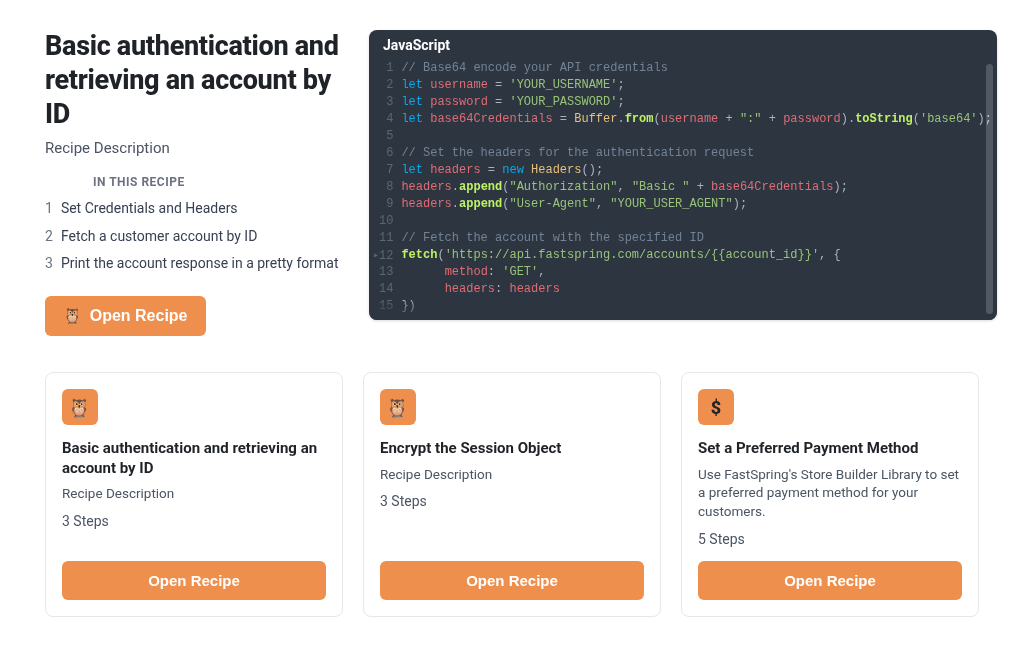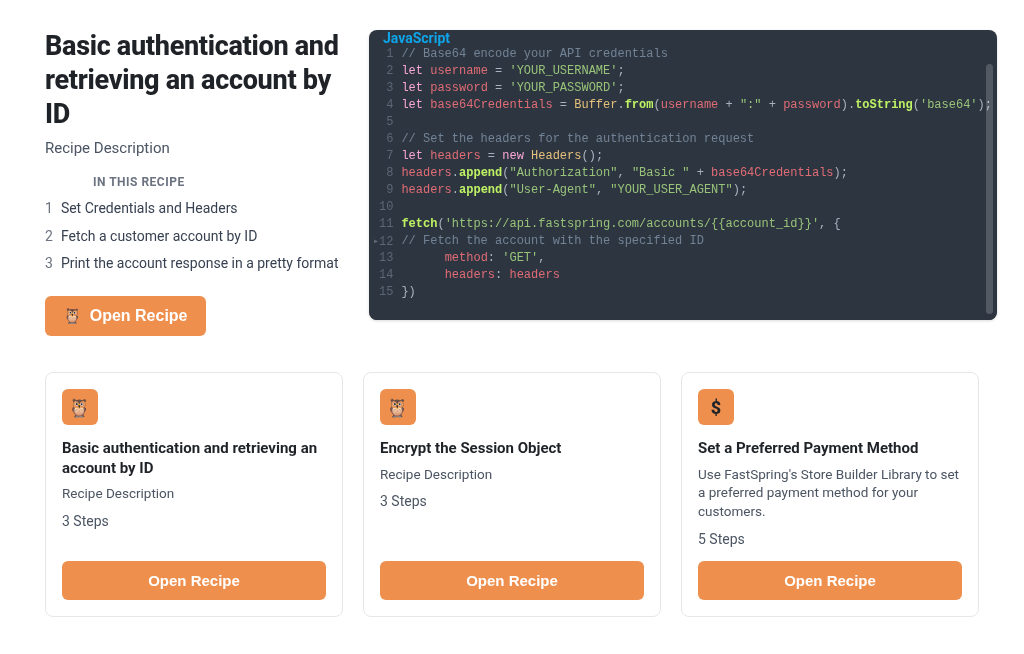--- a/index.html
+++ b/index.html
@@ -35,35 +35,35 @@
     .open-recipe-primary .owl { font-size: 15px; }
 
     .code-card {
       background: #2d3540; border-radius: 8px; overflow: hidden;
       height: 290px;
       display: flex; flex-direction: column;
       box-shadow: 0 1px 3px rgba(0,0,0,.15);
       position: relative;
     }
     .code-header {
-      padding: 0 14px; color: #0ea5e9; font-weight: 700; font-size: 14px;
+      padding: 7px 14px; color: #ffffff; font-weight: 700; font-size: 14px;
     }
     .code-body {
       flex: 1; overflow: hidden; display: flex;
       font-family: Menlo, Consolas, "Liberation Mono", monospace;
       font-size: 12px; line-height: 17px;
     }
     .gutter {
       text-align: right; color: #5b6775; padding: 0 8px 0 10px; user-select: none;
     }
     .gutter div { height: 17px; }
     .code-lines { flex: 1; color: #d1d5db; padding-right: 5px; }
     .code-lines div { height: 17px; white-space: pre; }
     .c-comment { color: #728396; }
-    .c-kw { color: #f9a8d4; text-align: center; }
+    .c-kw { color: #0ea5e9; text-align: center; }
     .c-var { color: #e06c75; }
     .c-op { color: #abb2bf; }
     .c-str { color: #98c379; }
     .c-fn { color: #bef264; font-weight: bold; }
     .c-class { color: #e5c07b; }
     .fold-caret { color: #5b6775; display:inline-block; width:6px; margin-left:-6px; font-size:10px; vertical-align:middle;}
     .scroll-shadow {
       position: absolute; right: 4px; top: 34px; bottom: 6px; width: 7px;
       background: rgba(255,255,255,.18); border-radius: 4px;
     }
@@ -147,22 +147,22 @@
 <div><span class="c-comment">// Base64 encode your API credentials</span></div>
 <div><span class="c-kw">let</span> <span class="c-var">username</span> <span class="c-op">=</span> <span class="c-str">'YOUR_USERNAME'</span><span class="c-op">;</span></div>
 <div><span class="c-kw">let</span> <span class="c-var">password</span> <span class="c-op">=</span> <span class="c-str">'YOUR_PASSWORD'</span><span class="c-op">;</span></div>
 <div><span class="c-kw">let</span> <span class="c-var">base64Credentials</span> <span class="c-op">=</span> <span class="c-class">Buffer</span><span class="c-op">.</span><span class="c-fn">from</span><span class="c-op">(</span><span class="c-var">username</span> <span class="c-op">+</span> <span class="c-str">":"</span> <span class="c-op">+</span> <span class="c-var">password</span><span class="c-op">).</span><span class="c-fn">toString</span><span class="c-op">(</span><span class="c-str">'base64'</span><span class="c-op">);</span></div>
 <div></div>
 <div><span class="c-comment">// Set the headers for the authentication request</span></div>
 <div><span class="c-kw">let</span> <span class="c-var">headers</span> <span class="c-op">=</span> <span class="c-kw">new</span> <span class="c-class">Headers</span><span class="c-op">();</span></div>
 <div><span class="c-var">headers</span><span class="c-op">.</span><span class="c-fn">append</span><span class="c-op">(</span><span class="c-str">"Authorization"</span><span class="c-op">,</span> <span class="c-str">"Basic "</span> <span class="c-op">+</span> <span class="c-var">base64Credentials</span><span class="c-op">);</span></div>
 <div><span class="c-var">headers</span><span class="c-op">.</span><span class="c-fn">append</span><span class="c-op">(</span><span class="c-str">"User-Agent"</span><span class="c-op">,</span> <span class="c-str">"YOUR_USER_AGENT"</span><span class="c-op">);</span></div>
 <div></div>
+<div><span class="c-comment">// Fetch the account with the specified ID</span></div>
 <div><span class="c-fn">fetch</span><span class="c-op">(</span><span class="c-str">'https://api.fastspring.com/accounts/{{account_id}}'</span><span class="c-op">, {</span></div>
-<div><span class="c-comment">// Fetch the account with the specified ID</span></div>
 <div>      <span class="c-var">method</span><span class="c-op">:</span> <span class="c-str">'GET'</span><span class="c-op">,</span></div>
 <div>      <span class="c-var">headers</span><span class="c-op">:</span> <span class="c-var">headers</span></div>
 <div><span class="c-op">})</span></div>
         </div>
       </div>
       <div class="scroll-shadow"></div>
     </div>
   </div>
 </div>
 

